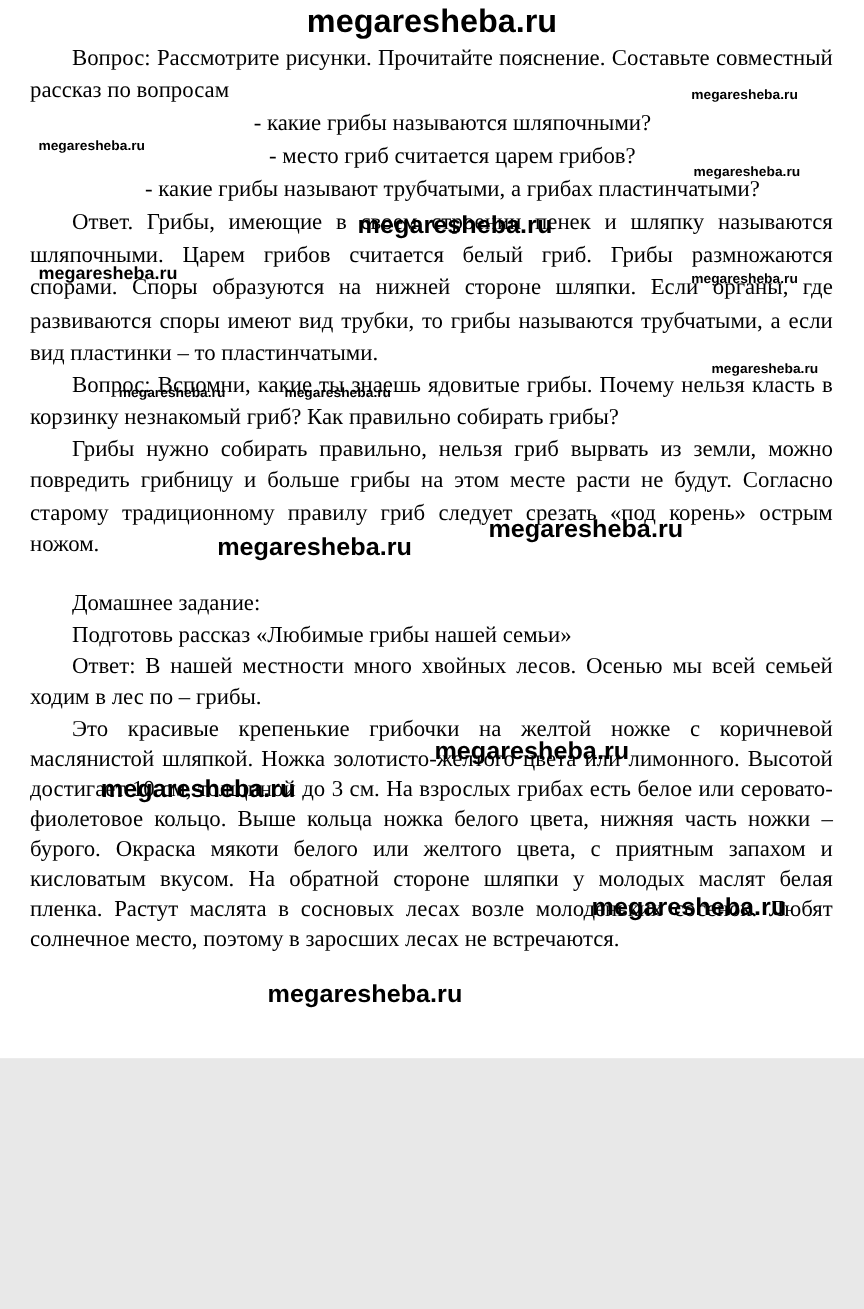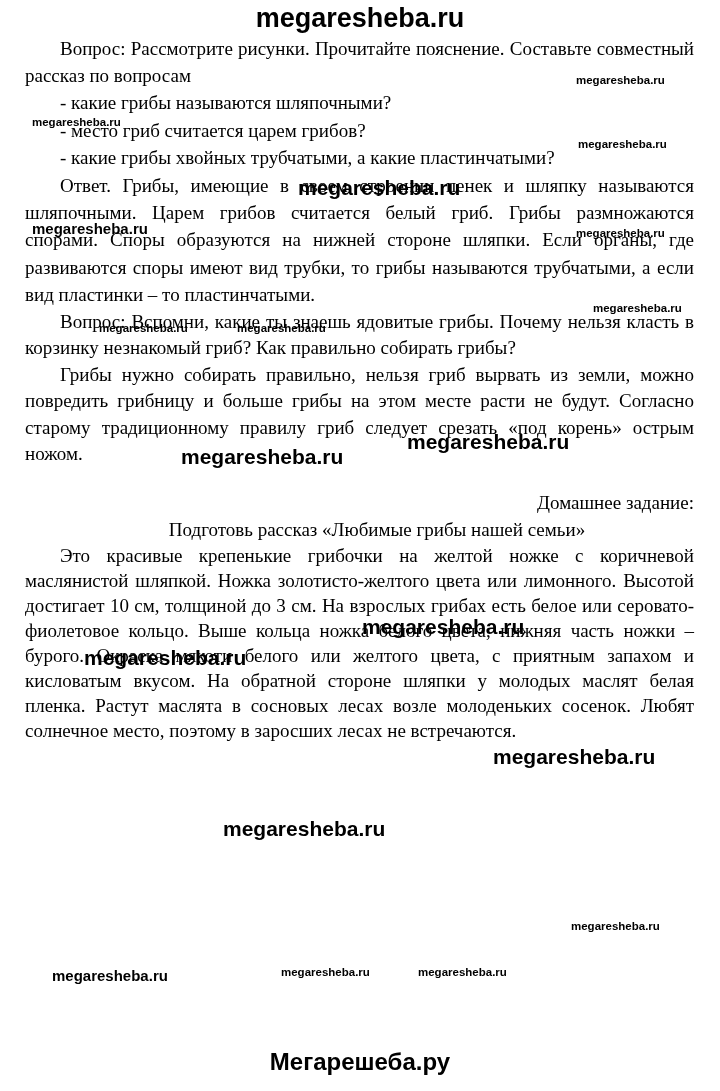--- a/index.html
+++ b/index.html
@@ -1,19 +1,19 @@
 <!DOCTYPE html>
 <html><head>
 <meta charset="utf-8">
 <style>
   html, body { margin: 0; padding: 0; background: #e8e8e8; }
   .page {
     position: relative;
     width: 720px;
-    height: 1091px;
+    height: 882px;
     margin: 0 auto;
     background: #ffffff;
     color: #000000;
     font-family: "Liberation Serif", serif;
     overflow: hidden;
   }
   .site-header {
     padding-top: 2px;
     text-align: center;
     font-family: "Liberation Sans", sans-serif;
@@ -21,30 +21,30 @@
     font-size: 27px;
     line-height: 33px;
   }
   .content {
     padding: 0 26px 0 25px;
     text-align: justify;
     font-size: 19px;
   }
   .content p { margin: 0; text-indent: 35px; }
   .p-q1  { margin-top: 9px;  line-height: 27px; }
-  .bullets { margin: 0; text-align: left; }
+  .bullets { margin: 0; text-align: center; }
   .bullet  { line-height: 27.5px; padding-left: 35px; }
   .p-a1  { line-height: 27.4px; }
   .p-q2  { line-height: 26.5px; }
   .p-a2a { line-height: 25.5px; }
   .p-a2b { line-height: 25px; }
   .p-a2c { line-height: 26.5px; }
   .gap-hw { height: 21px; }
-  .p-hw   { line-height: 27px; text-align: right; }
-  .p-task { line-height: 27px; text-align: center; }
+  .p-hw   { line-height: 27px; text-align: left; }
+  .p-task { line-height: 27px; text-align: left; }
   .p-a3a { line-height: 26px; }
   .p-a3b { line-height: 25.5px; }
   .p-a3c { line-height: 25px; }
   .footer-title {
     position: absolute;
     left: 0; right: 0;
     top: 1048px;
     text-align: center;
     font-family: "Liberation Sans", sans-serif;
     font-weight: bold;
@@ -68,32 +68,33 @@
 <div class="page">
 
   <div class="site-header">megaresheba.ru</div>
 
   <div class="content">
     <p class="p-q1">Вопрос: Рассмотрите рисунки. Прочитайте пояснение. Составьте совместный рассказ по вопросам</p>
 
     <div class="bullets">
       <div class="bullet">- какие грибы называются шляпочными?</div>
       <div class="bullet">- место гриб считается царем грибов?</div>
-      <div class="bullet">- какие грибы хвойных трубчатыми, а какие пластинчатыми?</div>
+      <div class="bullet">- какие грибы называют трубчатыми, а грибах пластинчатыми?</div>
     </div>
 
     <p class="p-a1">Ответ. Грибы, имеющие в своем строении пенек и шляпку называются шляпочными. Царем грибов считается белый гриб. Грибы размножаются спорами. Споры образуются на нижней стороне шляпки. Если органы, где развиваются споры имеют вид трубки, то грибы называются трубчатыми, а если вид пластинки – то пластинчатыми.</p>
 
     <p class="p-q2">Вопрос: Вспомни, какие ты знаешь ядовитые грибы. Почему нельзя класть в корзинку незнакомый гриб?  Как правильно собирать грибы?</p>
     <p class="p-a2c">Грибы нужно собирать правильно, нельзя гриб вырвать из земли, можно повредить грибницу и больше грибы на этом месте расти не будут. Согласно старому традиционному правилу гриб следует срезать «под корень» острым ножом.</p>
 
     <div class="gap-hw"></div>
 
     <p class="p-hw">Домашнее задание:</p>
     <p class="p-task">Подготовь рассказ «Любимые грибы нашей семьи»</p>
+    <p class="p-a3a">Ответ: В нашей местности много хвойных лесов. Осенью мы всей семьей ходим в лес по – грибы.</p>
     <p class="p-a3c">Это красивые крепенькие грибочки  на желтой ножке с коричневой маслянистой шляпкой. Ножка золотисто-желтого цвета или лимонного. Высотой достигает 10 см, толщиной до 3 см. На взрослых грибах есть белое или серовато-фиолетовое кольцо. Выше кольца ножка белого цвета, нижняя часть ножки – бурого. Окраска мякоти белого или желтого цвета, с приятным запахом и кисловатым вкусом. На обратной стороне шляпки у молодых маслят белая пленка. Растут маслята в сосновых лесах возле молоденьких сосенок. Любят солнечное место, поэтому в заросших лесах не встречаются.</p>
   </div>
 
   <span class="wm wm-s" style="left:32px;  top:116px;">megaresheba.ru</span>
   <span class="wm wm-s" style="left:576px; top:74px;">megaresheba.ru</span>
   <span class="wm wm-s" style="left:578px; top:138px;">megaresheba.ru</span>
   <span class="wm wm-l" style="left:298px; top:176px;">megaresheba.ru</span>
   <span class="wm wm-m" style="left:32px;  top:220px;">megaresheba.ru</span>
   <span class="wm wm-s" style="left:576px; top:227px;">megaresheba.ru</span>
   <span class="wm wm-s" style="left:593px; top:302px;">megaresheba.ru</span>

